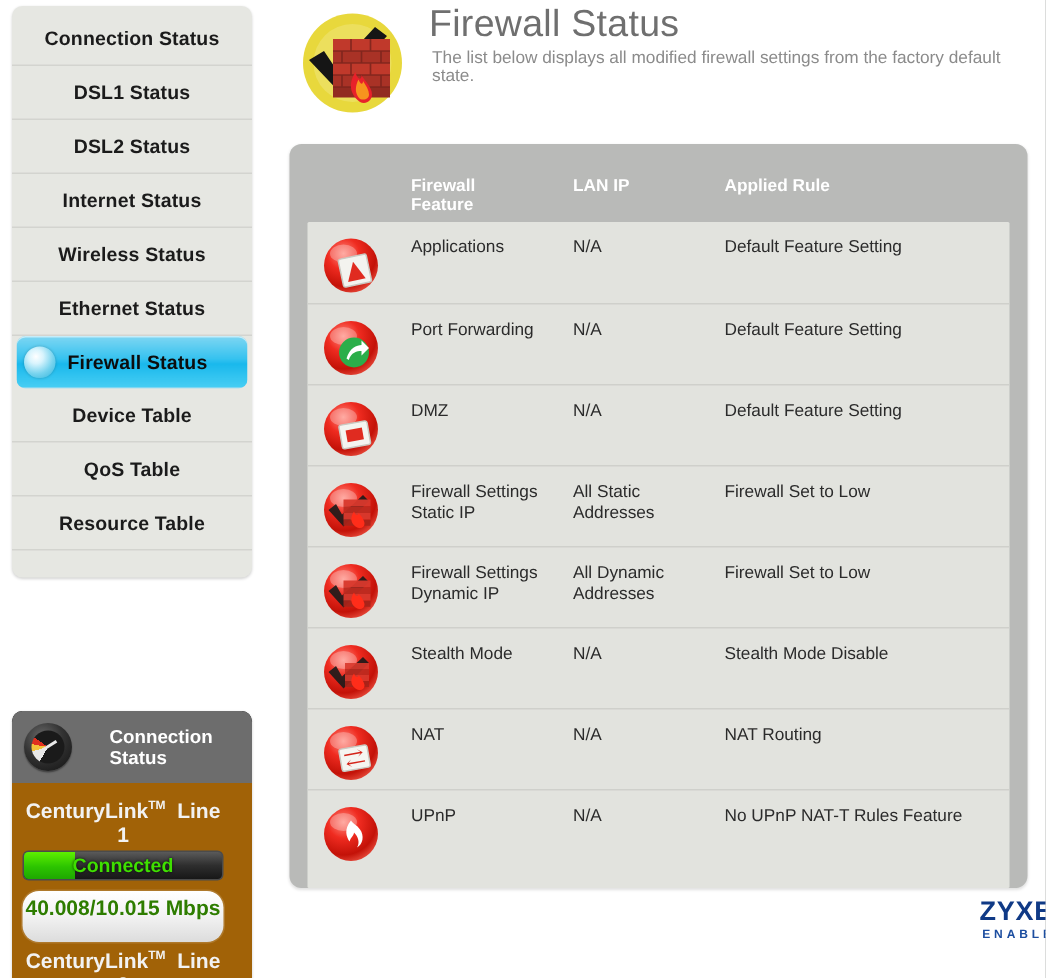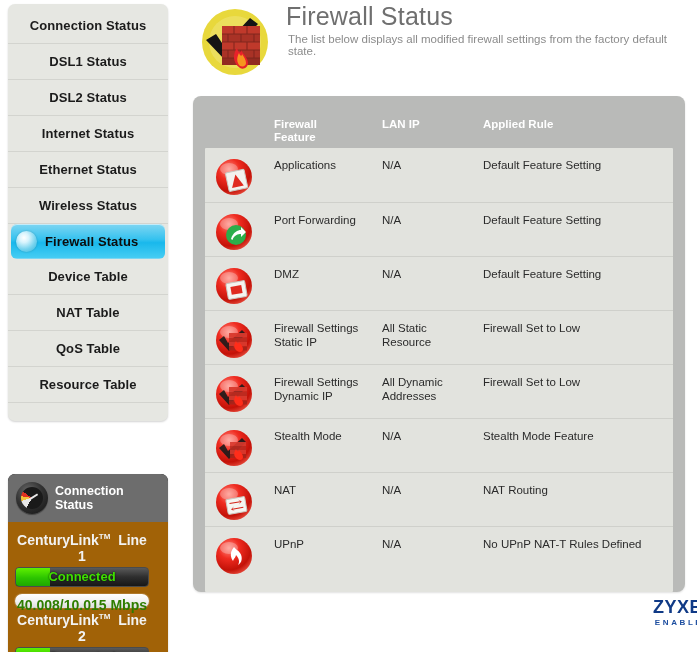--- a/index.html
+++ b/index.html
@@ -78,20 +78,21 @@
     box-shadow: 0 1px 2px rgba(0,0,0,0.2);
     background: #000000;
   }
   #connection-panel-header {
     height: 48px;
     background: #6d6d6d;
     display: flex;
     align-items: center;
     padding-left: 8px;
     box-sizing: border-box;
+    gap: 18px;
   }
   .gauge-icon {
     width: 32px;
     height: 32px;
     border-radius: 50%;
     background: radial-gradient(circle at 38% 30%, #6a6a6a 0%, #333 45%, #111 100%);
     position: relative;
     flex: 0 0 auto;
     box-shadow: 0 1px 1px rgba(0,0,0,0.4);
   }
@@ -157,21 +158,21 @@
     left: 0; right: 0; top: 0;
     line-height: 18px;
     text-align: center;
     color: #3fe000;
     font-size: 13px;
     font-weight: bold;
     text-shadow: 0 0 2px rgba(0,0,0,0.8);
   }
   .speed-pill {
     margin-top: 7px;
-    height: 14px;
+    height: 34px;
     border-radius: 11px;
     background: linear-gradient(to bottom, #ffffff 0%, #f2f2f2 50%, #dcdcdc 100%);
     color: #2e7d00;
     font-size: 14px;
     font-weight: bold;
     text-align: center;
     line-height: 22px;
     box-shadow: 0 0 0 1px rgba(255,255,255,0.15);
   }
 
@@ -298,25 +299,24 @@
   }
 </style>
 </head>
 <body>
 
 <div id="sidebar-nav">
     <div class="nav-item"><span>Connection Status</span></div>
     <div class="nav-item"><span>DSL1 Status</span></div>
     <div class="nav-item"><span>DSL2 Status</span></div>
     <div class="nav-item"><span>Internet Status</span></div>
+    <div class="nav-item"><span>Wireless Status</span></div>
     <div class="nav-item"><span>Ethernet Status</span></div>
-    <div class="nav-item"><span>Wireless Status</span></div>
     <div class="nav-item selected"><span class="orb"></span><span>Firewall Status</span></div>
     <div class="nav-item"><span>Device Table</span></div>
-    <div class="nav-item"><span>NAT Table</span></div>
     <div class="nav-item"><span>QoS Table</span></div>
     <div class="nav-item"><span>Resource Table</span></div>
     <div class="nav-filler"></div>
   </div>
 
 <div id="connection-panel">
   <div id="connection-panel-header">
     <div class="gauge-icon"></div>
     <div id="connection-panel-title">Connection
 Status</div>
@@ -461,21 +461,21 @@
             <rect x="15" y="13" width="18" height="4.5" fill="#d9392d"></rect>
             <rect x="15" y="17.5" width="18" height="4.5" fill="#bd2b20"></rect>
             <rect x="15" y="22" width="18" height="4.5" fill="#d9392d"></rect>
             <rect x="15" y="26.5" width="18" height="4" fill="#a8241a"></rect>
           </g>
           <path d="M23 31 C19 28 20 24 22 21 C23 24 25 24 25 22 C27 24 29 27 29 29 C29 32 26 33 23 31 Z" fill="#ff2d1a"></path>
         </svg>
         <div class="cell c1">Firewall Settings
 Static IP</div>
         <div class="cell c2">All Static
-Resource</div>
+Addresses</div>
         <div class="cell c3">Firewall Set to Low</div>
       </div>
       <div class="trow">
         <svg viewBox="0 0 40 40" class="row-icon">
           <defs>
             <radialGradient id="g_firewall-settings-dynamic-icon" cx="36%" cy="28%" r="78%">
               <stop offset="0%" stop-color="#ff8b80"></stop>
               <stop offset="38%" stop-color="#ef2b20"></stop>
               <stop offset="78%" stop-color="#c31208"></stop>
               <stop offset="100%" stop-color="#e84b3c"></stop>
@@ -514,21 +514,21 @@
           <g opacity="0.9">
             <rect x="16" y="14" width="16" height="4" fill="#d9392d"></rect>
             <rect x="16" y="18" width="16" height="4" fill="#bd2b20"></rect>
             <rect x="16" y="22" width="16" height="4" fill="#d9392d"></rect>
             <rect x="16" y="26" width="16" height="4" fill="#a8241a"></rect>
           </g>
           <path d="M23 31 C19 28 20 24 22 21 C23 24 25 24 25 22 C27 24 29 27 29 29 C29 32 26 33 23 31 Z" fill="#ff2d1a"></path>
         </svg>
         <div class="cell c1">Stealth Mode</div>
         <div class="cell c2">N/A</div>
-        <div class="cell c3">Stealth Mode Feature</div>
+        <div class="cell c3">Stealth Mode Disable</div>
       </div>
       <div class="trow">
         <svg viewBox="0 0 40 40" class="row-icon">
           <defs>
             <radialGradient id="g_nat-icon" cx="36%" cy="28%" r="78%">
               <stop offset="0%" stop-color="#ff8b80"></stop>
               <stop offset="38%" stop-color="#ef2b20"></stop>
               <stop offset="78%" stop-color="#c31208"></stop>
               <stop offset="100%" stop-color="#e84b3c"></stop>
             </radialGradient>
@@ -554,21 +554,21 @@
               <stop offset="78%" stop-color="#c31208"></stop>
               <stop offset="100%" stop-color="#e84b3c"></stop>
             </radialGradient>
           </defs>
           <circle cx="20" cy="20" r="18" fill="url(#g_upnp-icon)"></circle>
           <ellipse cx="15" cy="12" rx="9" ry="6" fill="#ffffff" opacity="0.28"></ellipse>
           <path d="M20 11 C15 17 17 22 19 25 C20 22 22 21 22 19 C25 22 26 26 24 29 C28 27 29 21 26 17 C24 14 21 13 20 11 Z" fill="#ffffff"></path>
         </svg>
         <div class="cell c1">UPnP</div>
         <div class="cell c2">N/A</div>
-        <div class="cell c3">No UPnP NAT-T Rules Defined</div>
+        <div class="cell c3">No UPnP NAT-T Rules Feature</div>
       </div>
       <div class="row-pad"></div>
     </div>
 </div>
 
 <div id="zyxel-logo">
   <div id="zyxel-word">ZYXEL</div>
   <div id="zyxel-sub">ENABLED</div>
 </div>
 

